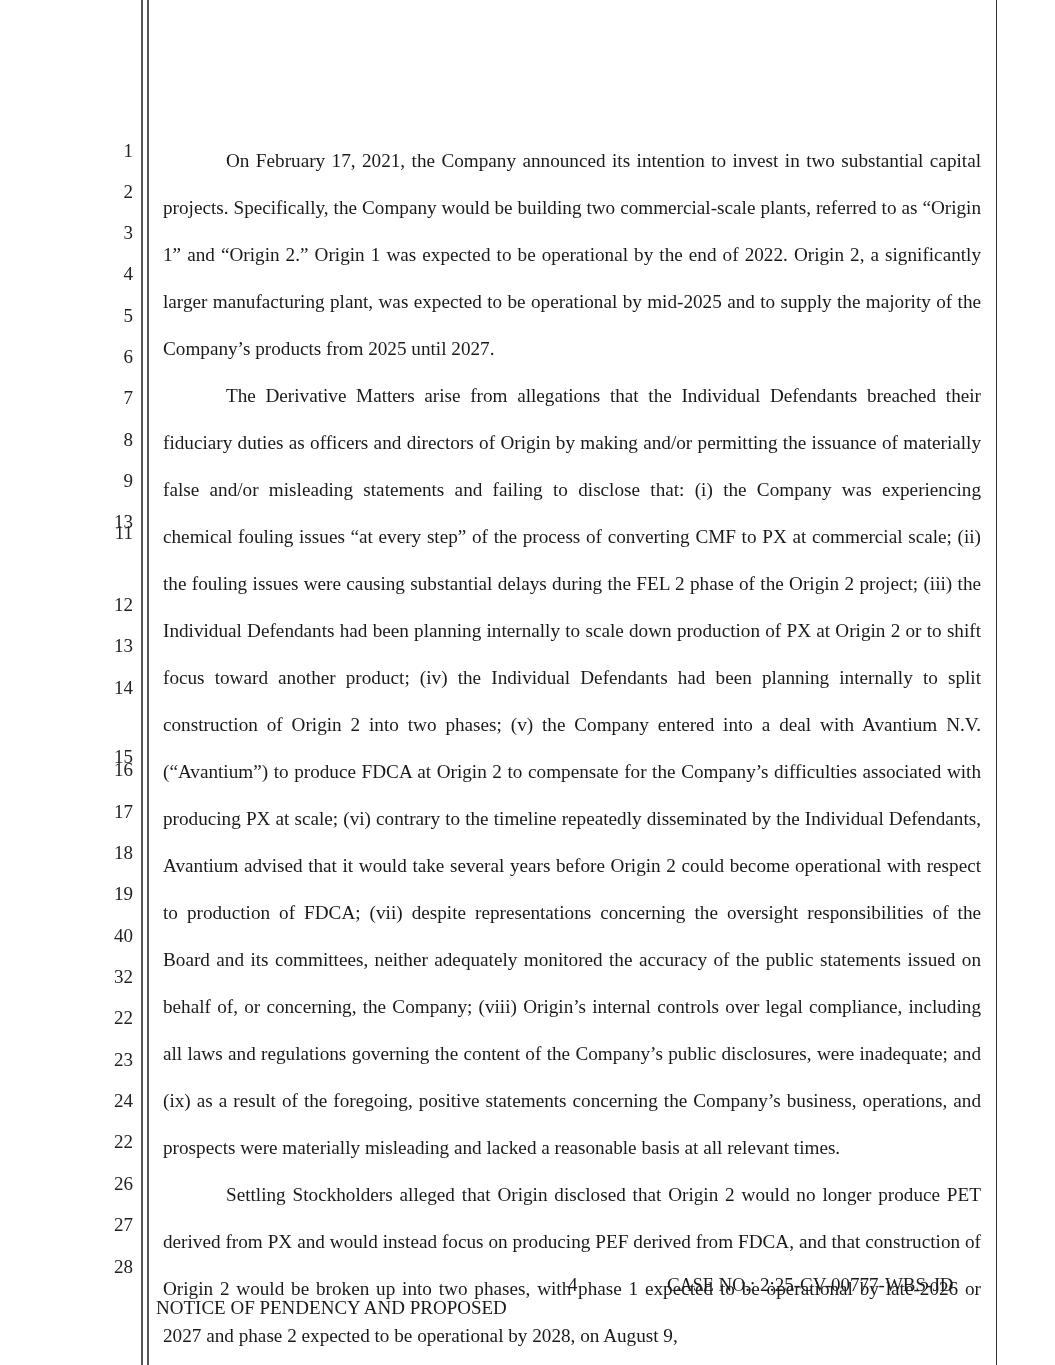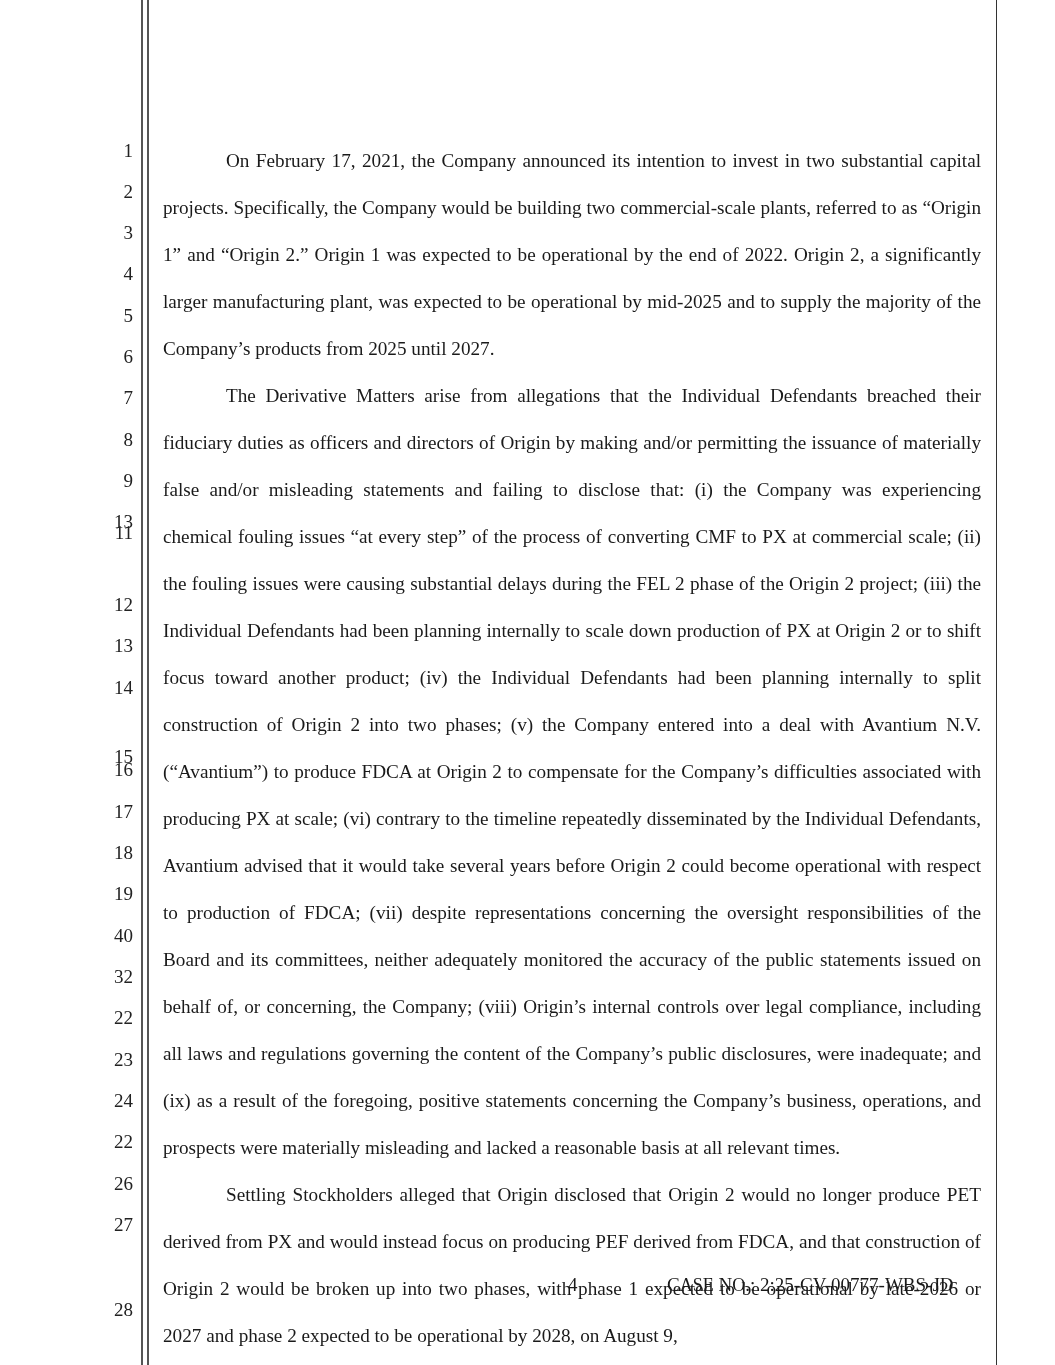--- a/index.html
+++ b/index.html
@@ -48,27 +48,28 @@
     <div class="lnum" style="top: 843px;">18</div>
     <div class="lnum" style="top: 884px;">19</div>
     <div class="lnum" style="top: 926px;">40</div>
     <div class="lnum" style="top: 967px;">32</div>
     <div class="lnum" style="top: 1008px;">22</div>
     <div class="lnum" style="top: 1050px;">23</div>
     <div class="lnum" style="top: 1091px;">24</div>
     <div class="lnum" style="top: 1132px;">22</div>
     <div class="lnum" style="top: 1174px;">26</div>
     <div class="lnum" style="top: 1215px;">27</div>
-    <div class="lnum" style="top: 1300px;">28</div>
+    <div class="lnum" style="top: 1257px;">28</div>
   </div>
 
 <div id="body-text">
   <p class="para"><span class="indent"></span><span>On February 17, 2021, the Company announced its intention to invest in two substantial capital projects. Specifically, the Company would be building two commercial-scale plants, referred to as “Origin 1” and “Origin 2.” Origin 1 was expected to be operational by the end of 2022. Origin 2, a significantly larger manufacturing plant, was expected to be operational by mid-2025 and to supply the majority of the Company’s products from 2025 until 2027.</span></p>
   <p class="para"><span class="indent"></span><span>The Derivative Matters arise from allegations that the Individual Defendants breached their fiduciary duties as officers and directors of Origin by making and/or permitting the issuance of materially false and/or misleading statements and failing to disclose that: (i) the Company was experiencing chemical fouling issues “at every step” of the process of converting CMF to PX at commercial scale; (ii) the fouling issues were causing substantial delays during the FEL 2 phase of the Origin 2 project; (iii) the Individual Defendants had been planning internally to scale down production of PX at Origin 2 or to shift focus toward another product; (iv) the Individual Defendants had been planning internally to split construction of Origin 2 into two phases; (v) the Company entered into a deal with Avantium N.V. (“Avantium”) to produce FDCA at Origin 2 to compensate for the Company’s difficulties associated with producing PX at scale; (vi) contrary to the timeline repeatedly disseminated by the Individual Defendants, Avantium advised that it would take several years before Origin 2 could become operational with respect to production of FDCA; (vii) despite representations concerning the oversight responsibilities of the Board and its committees, neither adequately monitored the accuracy of the public statements issued on behalf of, or concerning, the Company; (viii) Origin’s internal controls over legal compliance, including all laws and regulations governing the content of the Company’s public disclosures, were inadequate; and (ix) as a result of the foregoing, positive statements concerning the Company’s business, operations, and prospects were materially misleading and lacked a reasonable basis at all relevant times.</span></p>
   <p class="para"><span class="indent"></span><span>Settling Stockholders alleged that Origin disclosed that Origin 2 would no longer produce PET derived from PX and would instead focus on producing PEF derived from FDCA, and that construction of Origin 2 would be broken up into two phases, with phase 1 expected to be operational by late-2026 or 2027 and phase 2 expected to be operational by 2028, on August 9,</span></p>
 </div>
 
 <div id="footer">
   <div class="title">
+    <div>NOTICE OF PENDENCY AND PROPOSED</div>
   </div>
   <div class="page">4</div>
   <div class="case"><span class="sc-big">C</span><span class="sc-small">ASE</span><span class="sc-big"> N</span><span class="sc-small">O</span><span>.: </span><span>2:25-CV-00777-WBS-JD</span></div>
 </div>
 
 </body></html>

